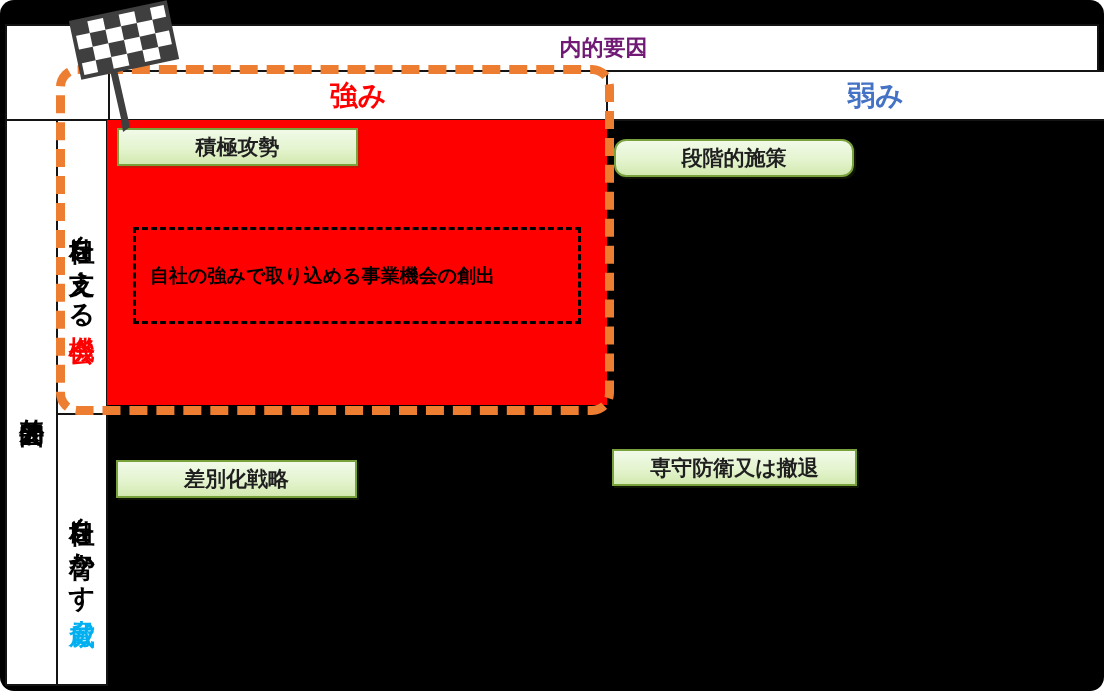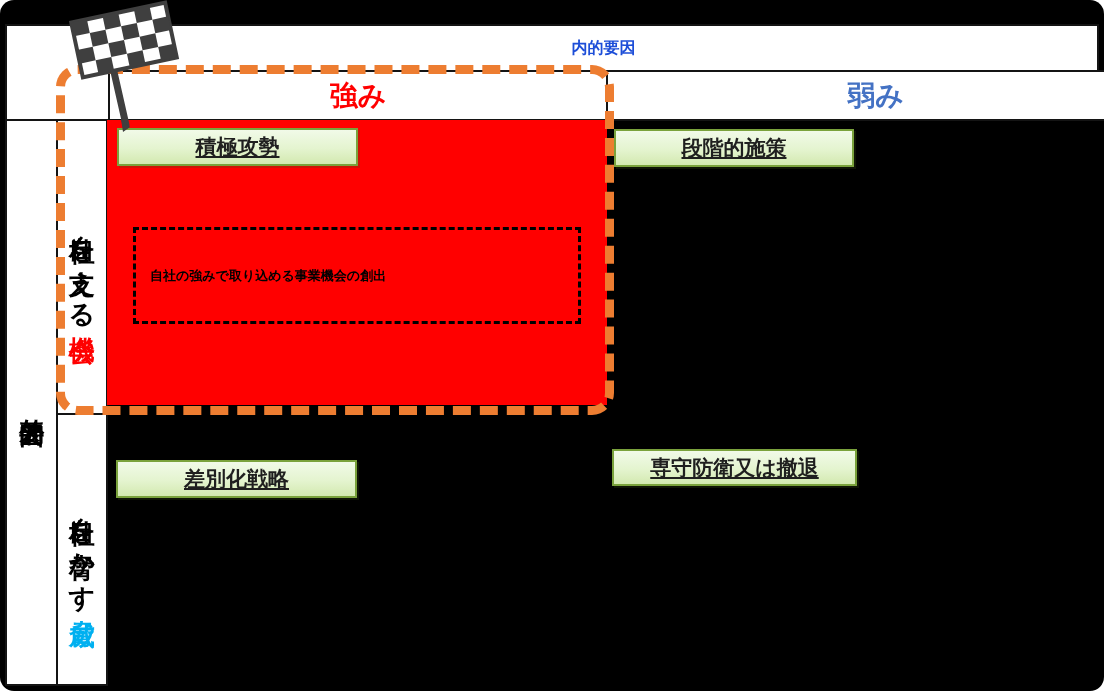--- a/index.html
+++ b/index.html
@@ -11,21 +11,21 @@
     overflow:hidden;
     font-family:"Liberation Sans","DejaVu Sans",sans-serif;
   }
   .cell{
     position:absolute;
     background:#fff;
     border:2px solid #141414;
     box-sizing:border-box;
     display:flex;align-items:center;justify-content:center;
   }
-  .axis-top{font-size:16px;font-weight:bold;color:#1d4ed8;}
+  .axis-top{font-size:22px;font-weight:bold;color:#701a75;}
   .col-head{font-size:28px;font-weight:bold;}
   .col-head.strength{color:var(--strength-red,#FF0000);}
   .col-head.weakness{color:var(--weakness-blue,#4472C4);}
   .vtext{
     writing-mode:vertical-rl;
     text-orientation:upright;
     font-weight:bold;
     color:#000;
     letter-spacing:2px;
     line-height:1.1;
@@ -39,33 +39,32 @@
     background:var(--highlight-red,#FF0000);
   }
   .strategy{
     position:absolute;
     background:linear-gradient(180deg,#f1fae8 0%,#e4f4cf 55%,#d3e9b0 100%);
     border:2px solid var(--label-green-border,#7AA23C);
     box-sizing:border-box;
     display:flex;align-items:center;justify-content:center;
     font-size:21px;font-weight:600;color:#1f1f1f;
     box-shadow:2px 2px 0 rgba(60,80,20,0.25);
-    text-decoration:underline;
   }
   .strategy.so{left:117px;top:128px;width:241px;height:38px;}
-  .strategy.wo{left:614px;top:129px;width:240px;height:38px;}
+  .strategy.wo{left:614px;top:139px;width:240px;height:38px;border-radius:12px;}
   .strategy.st{left:116px;top:417px;width:241px;height:38px;margin-top:43px;}
   .strategy.wt{left:612px;top:417px;width:245px;height:37px;margin-top:32px;}
   .note-box{
     position:absolute;left:133px;top:227px;width:448px;height:97px;
     border:3px dashed #000;
     box-sizing:border-box;
     display:flex;align-items:center;
     padding-left:14px;
-    font-size:13px;font-weight:bold;color:#000;
+    font-size:19px;font-weight:bold;color:#000;
   }
   .focus-frame{
     position:absolute;left:56px;top:65px;width:558px;height:350px;
     border:9px dashed var(--frame-orange,#ED7D31);
     border-radius:22px;
     box-sizing:border-box;
     pointer-events:none;
   }
   .flag{position:absolute;left:55px;top:-4px;width:135px;height:142px;}
   

